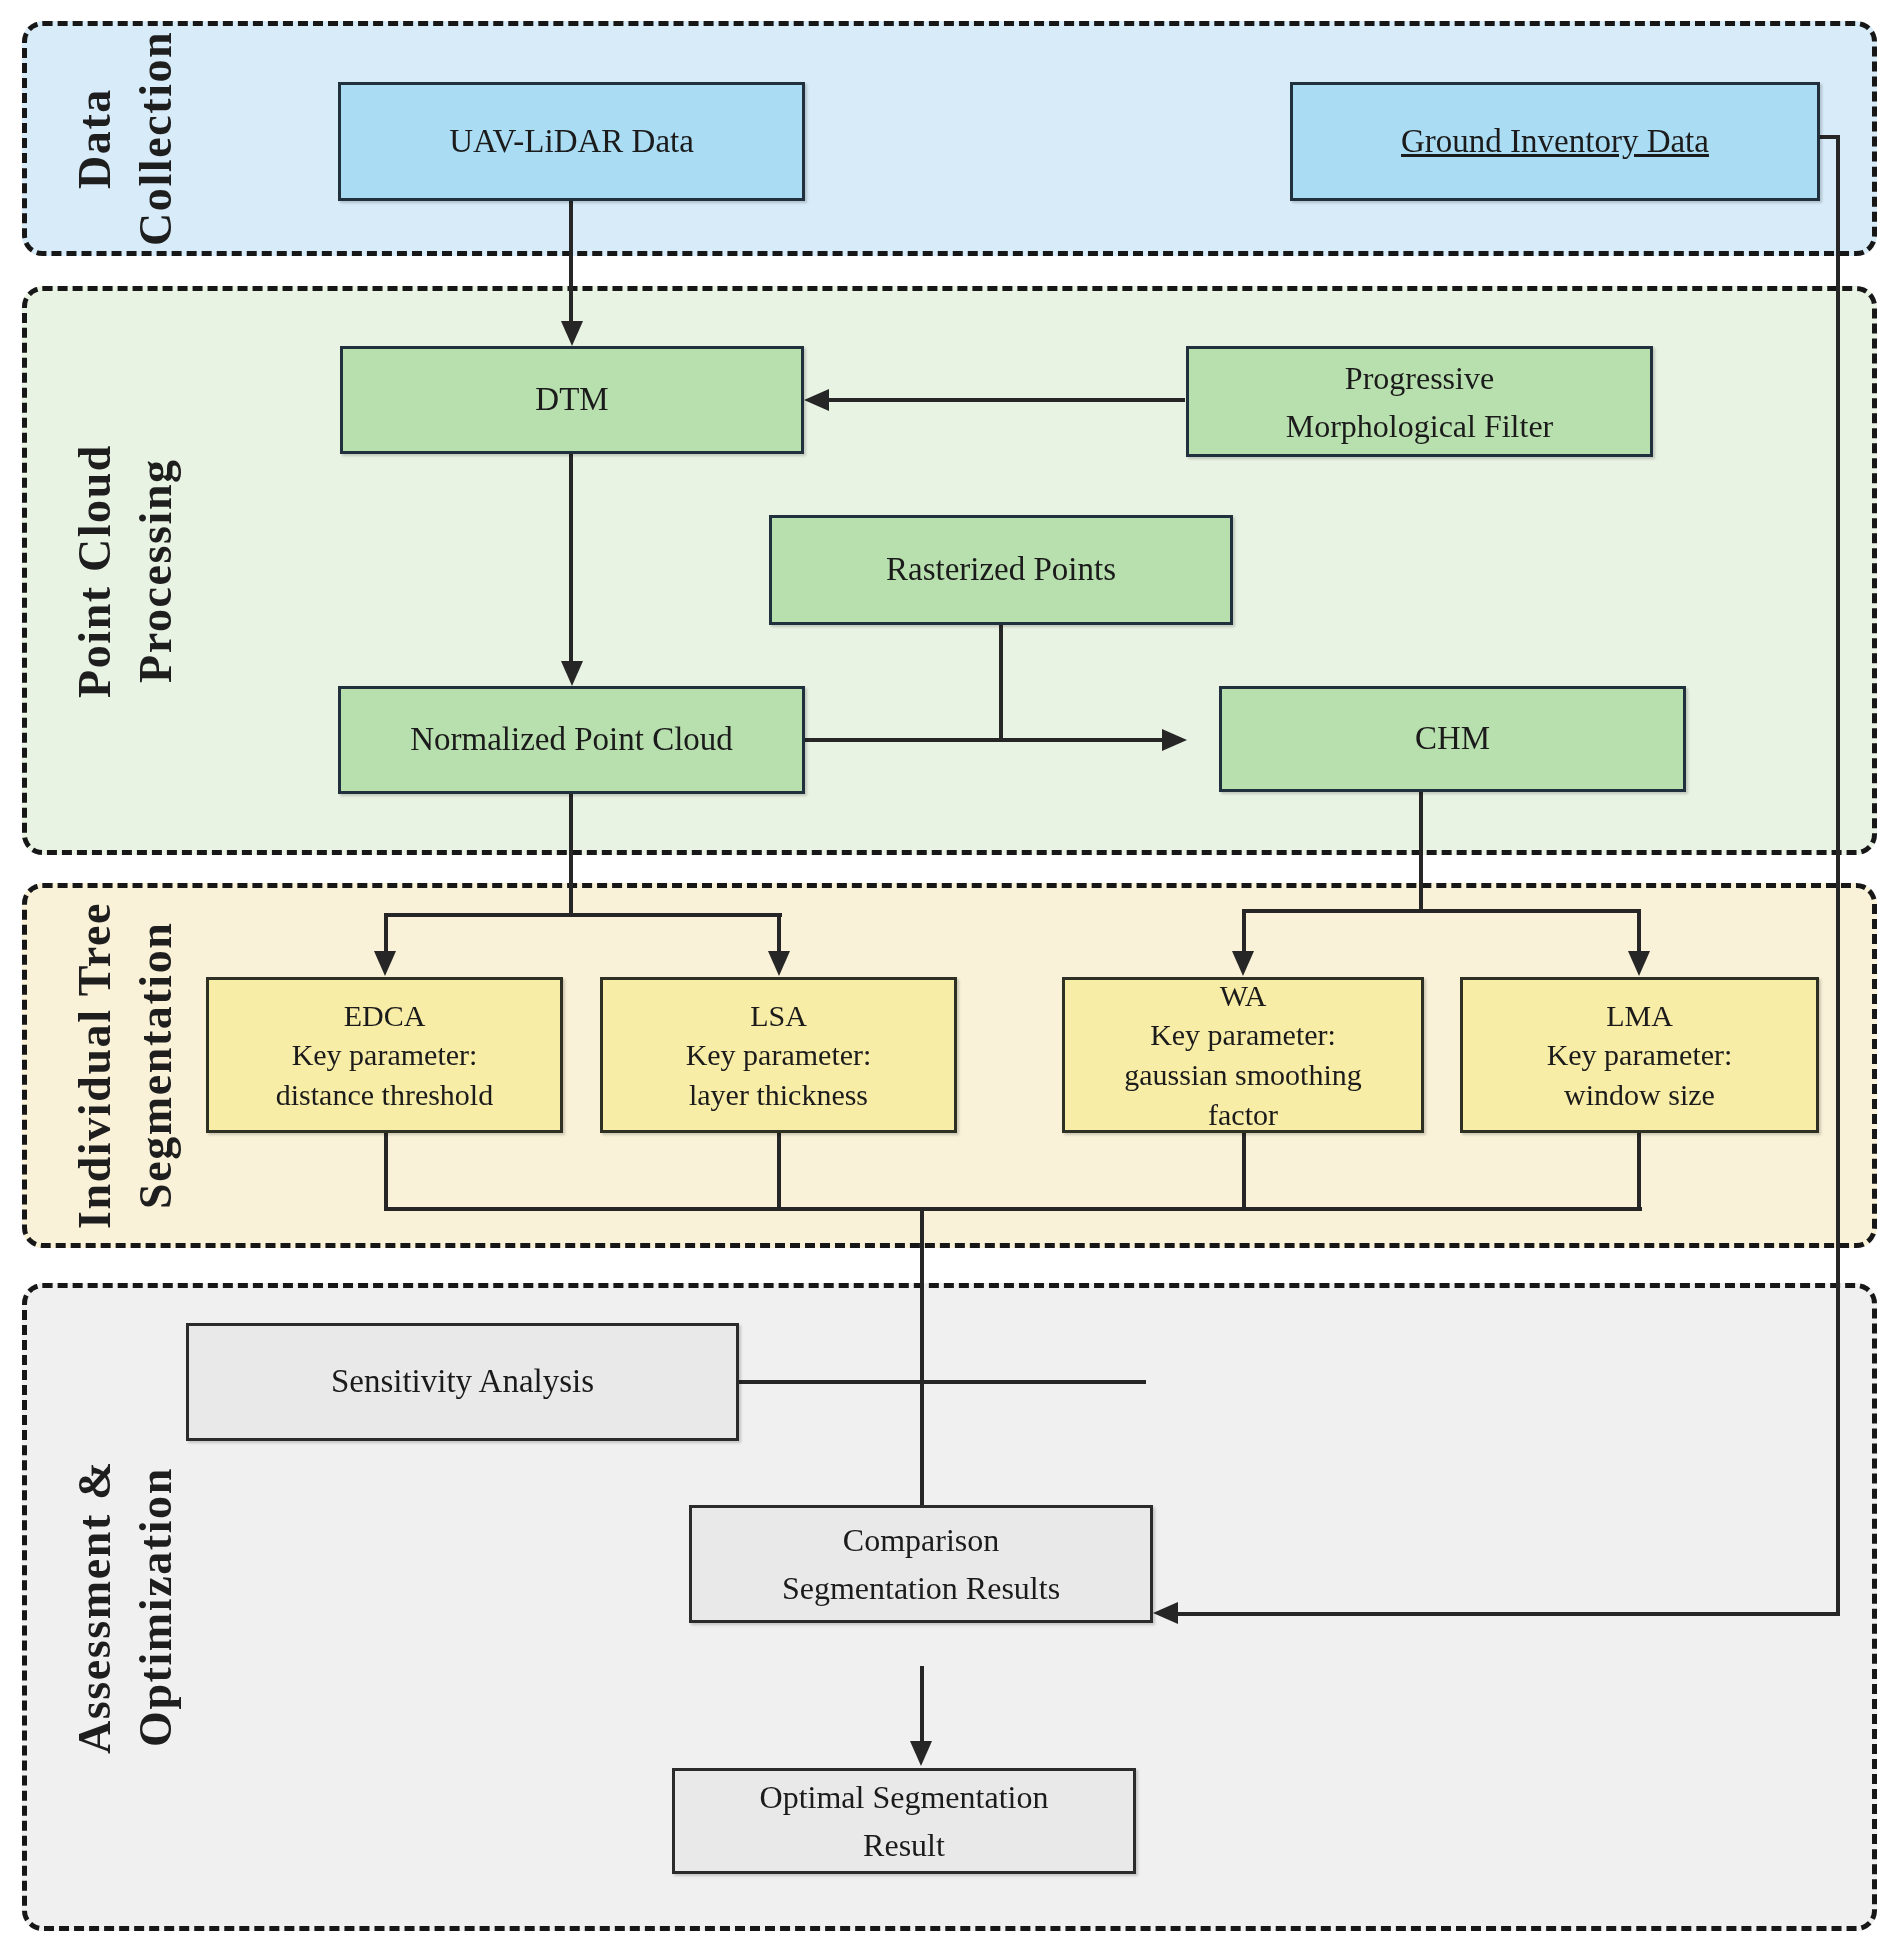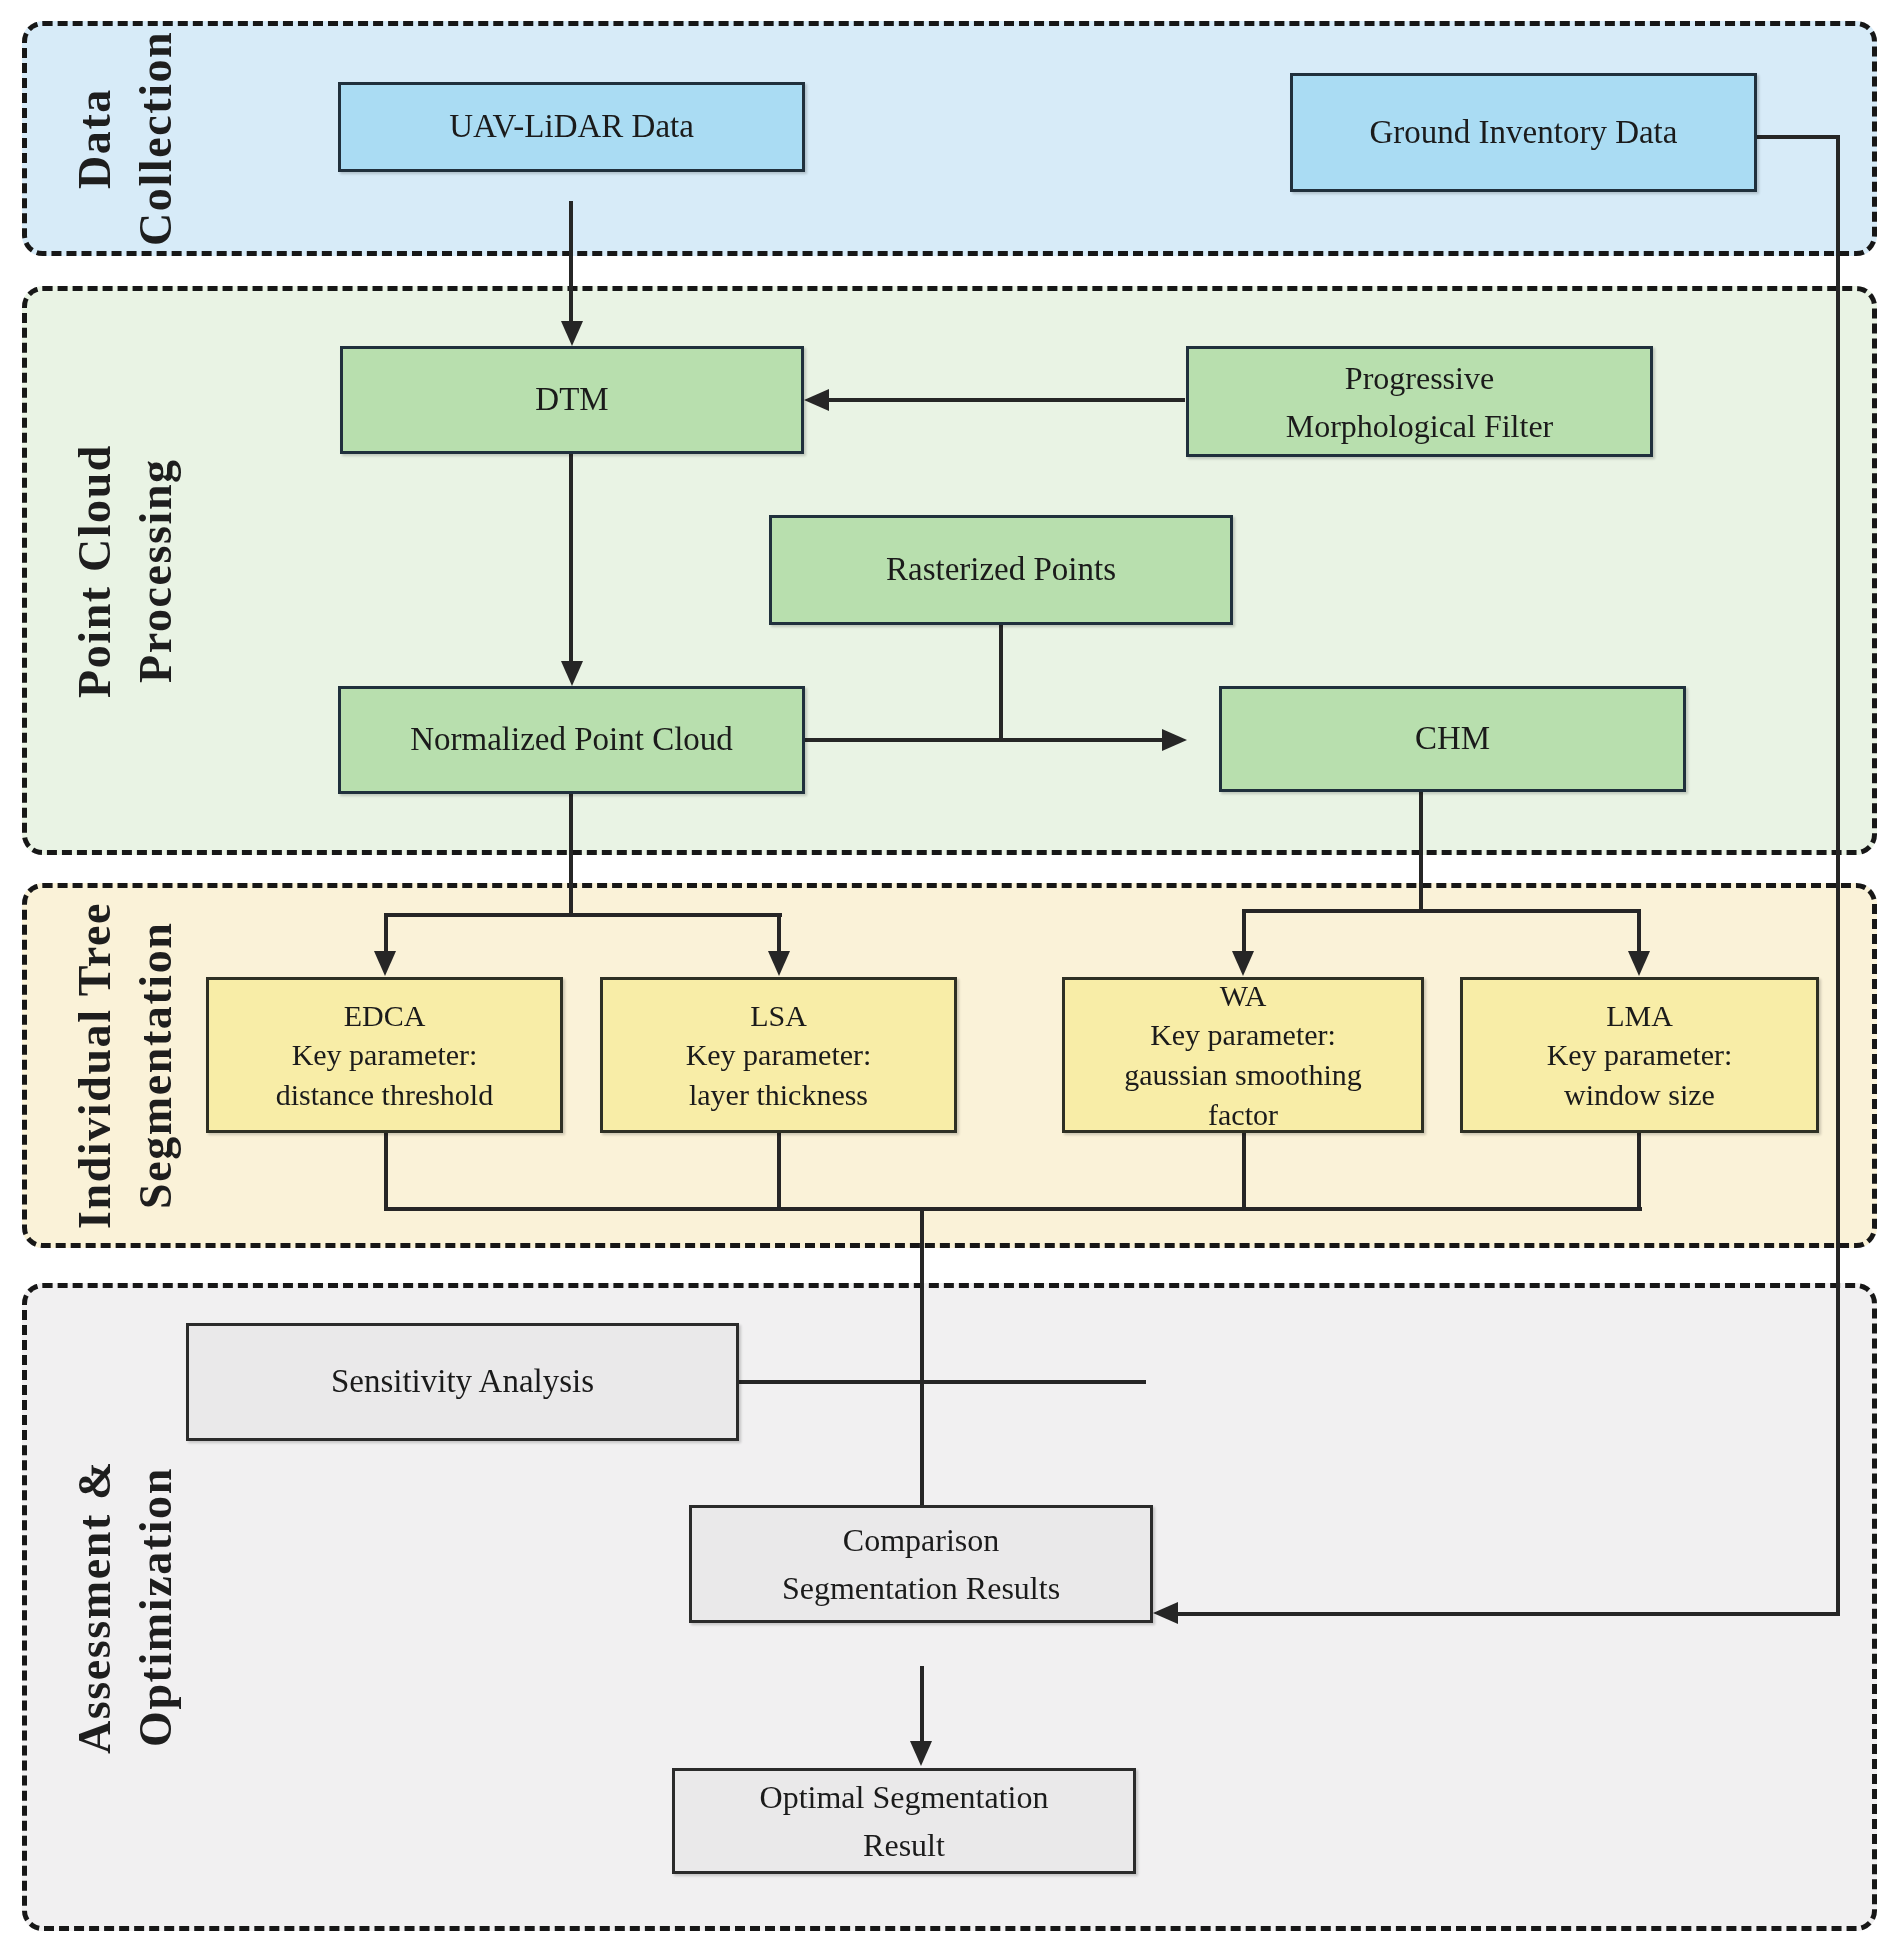--- a/index.html
+++ b/index.html
@@ -133,24 +133,24 @@
   <div class="hline" style="left:738px; top:1380px; width:408px;"></div>
 
   <div class="hline" style="left:1757px; top:135px; width:82px;"></div>
   <div class="vline" style="left:1836px; top:135px; height:1479px;"></div>
   <div class="hline" style="left:1177px; top:1612px; width:663px;"></div>
   <div class="arr arr-left" style="left:1153px; top:1602px;"></div>
 
   <div class="vline" style="left:920px; top:1666px; height:76px;"></div>
   <div class="arr arr-down" style="left:910px; top:1741px;"></div>
 
-  <div class="box b-blue" style="left:338px; top:82px; width:467px; height:90px;text-align:center;">
+  <div class="box b-blue" style="left:338px; top:82px; width:467px; height:119px;text-align:center;">
     <div class="bl">UAV-LiDAR Data</div>
   </div>
-  <div class="box b-blue" style="left:1290px; top:73px; width:467px; height:119px;">
+  <div class="box b-blue" style="left:1290px; top:82px; width:530px; height:119px;text-decoration:underline;">
     <div class="bl">Ground Inventory Data</div>
   </div>
 
   <div class="box b-green" style="left:340px; top:346px; width:464px; height:108px;">
     <div class="bl">DTM</div>
   </div>
   <div class="box b-green" style="left:1186px; top:346px; width:467px; height:111px;">
     <div class="bl-m">Progressive</div>
     <div class="bl-m">Morphological Filter</div>
   </div>

